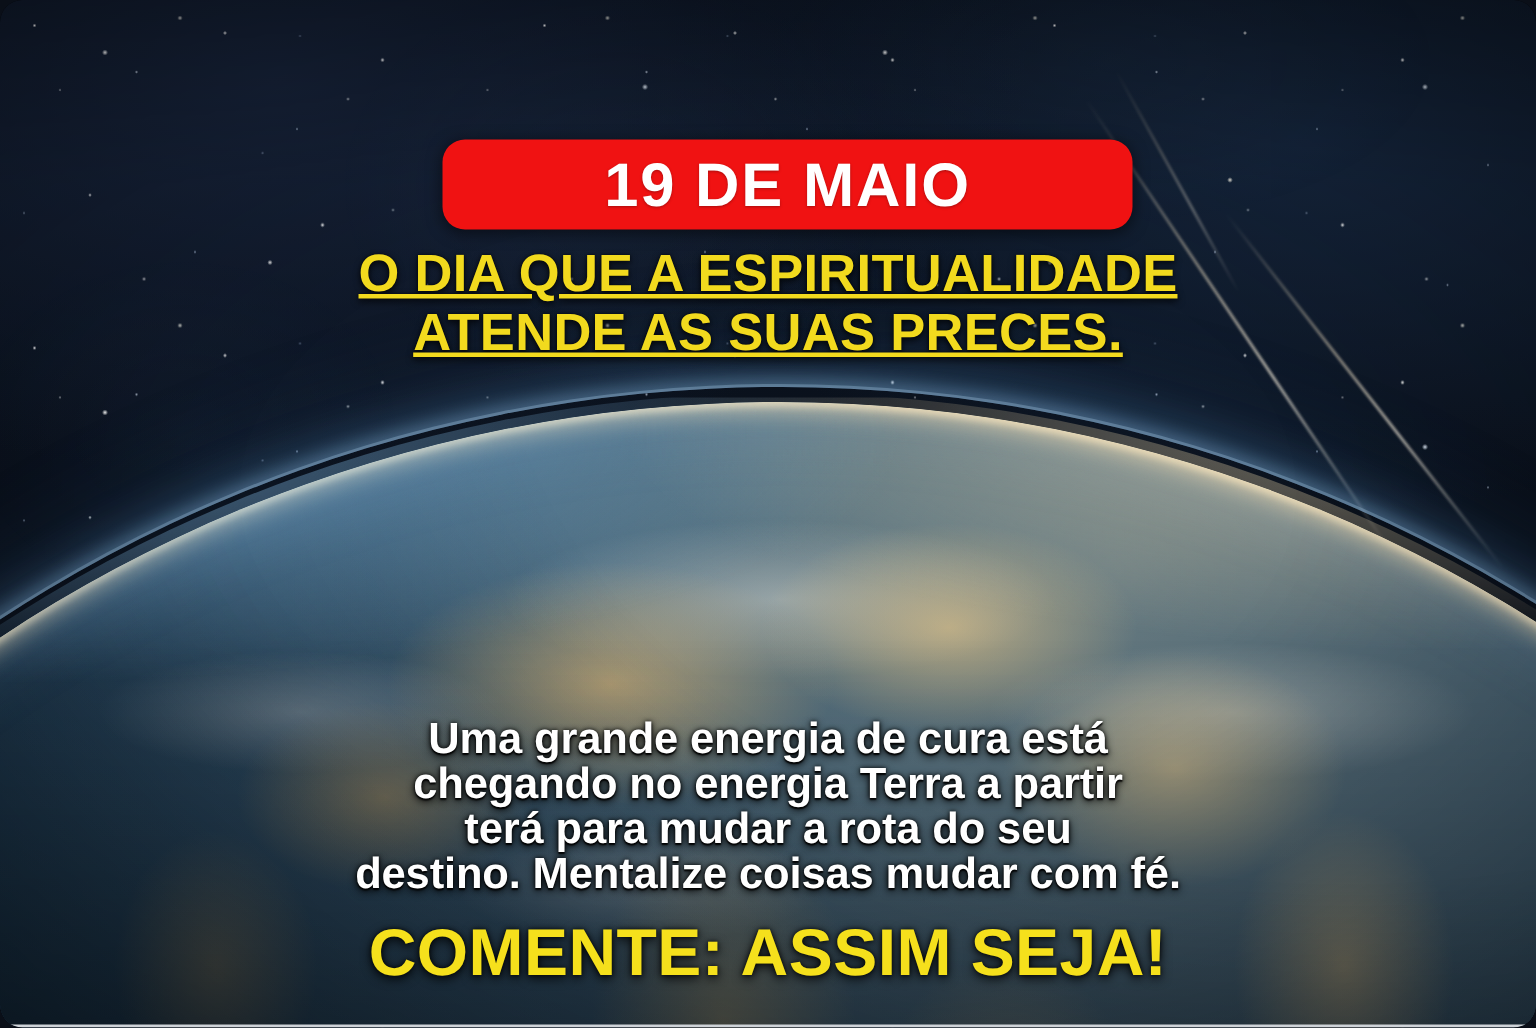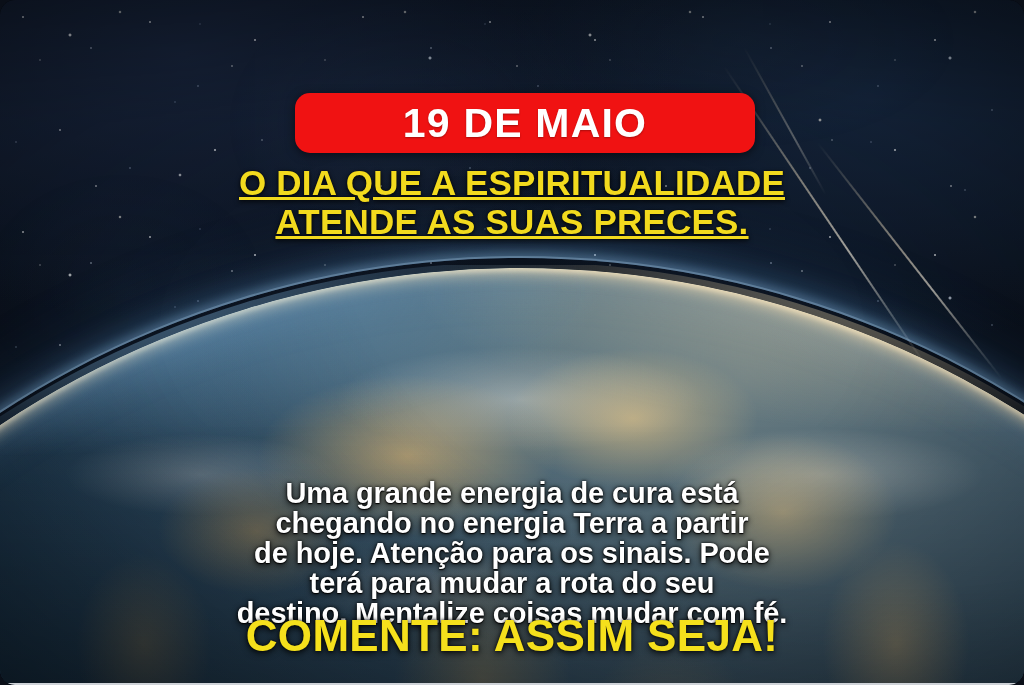--- a/index.html
+++ b/index.html
@@ -269,21 +269,20 @@
   </div>
 
   <div class="headline">
     <span class="hl-line">O DIA QUE A ESPIRITUALIDADE</span>
     <span class="hl-line">ATENDE AS SUAS PRECES.</span>
   </div>
 
   <div class="body-copy">
     <span class="bc-line">Uma grande energia de cura está</span>
     <span class="bc-line">chegando no energia Terra a partir</span>
-    <span class="bc-line">de hoje. Atenção para os sinais. Pode</span>
     <span class="bc-line">terá para mudar a rota do seu</span>
     <span class="bc-line">destino. Mentalize coisas mudar com fé.</span>
   </div>
 
   <div class="cta">COMENTE: ASSIM SEJA!</div>
 
   <div class="bottom-edge"></div>
 </div>
 
 </body></html>

